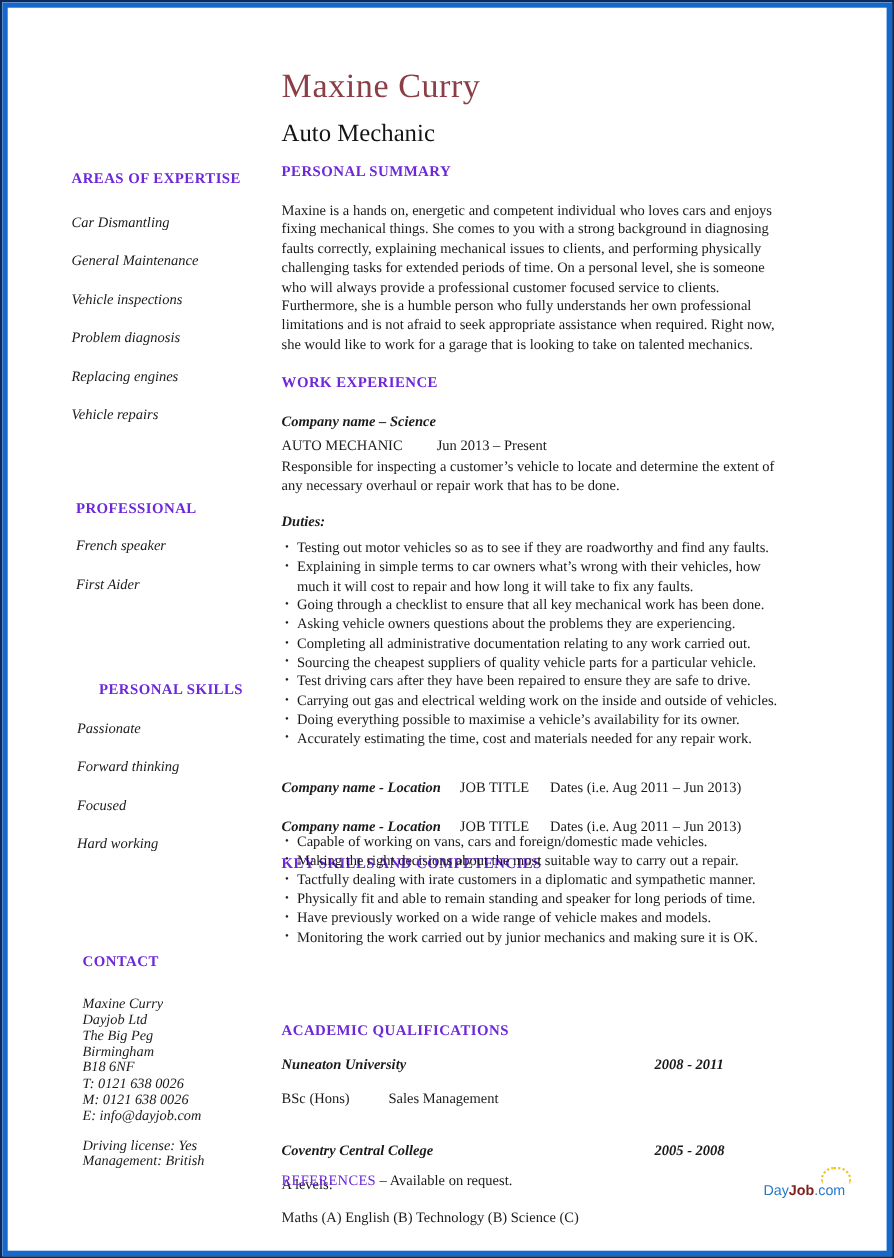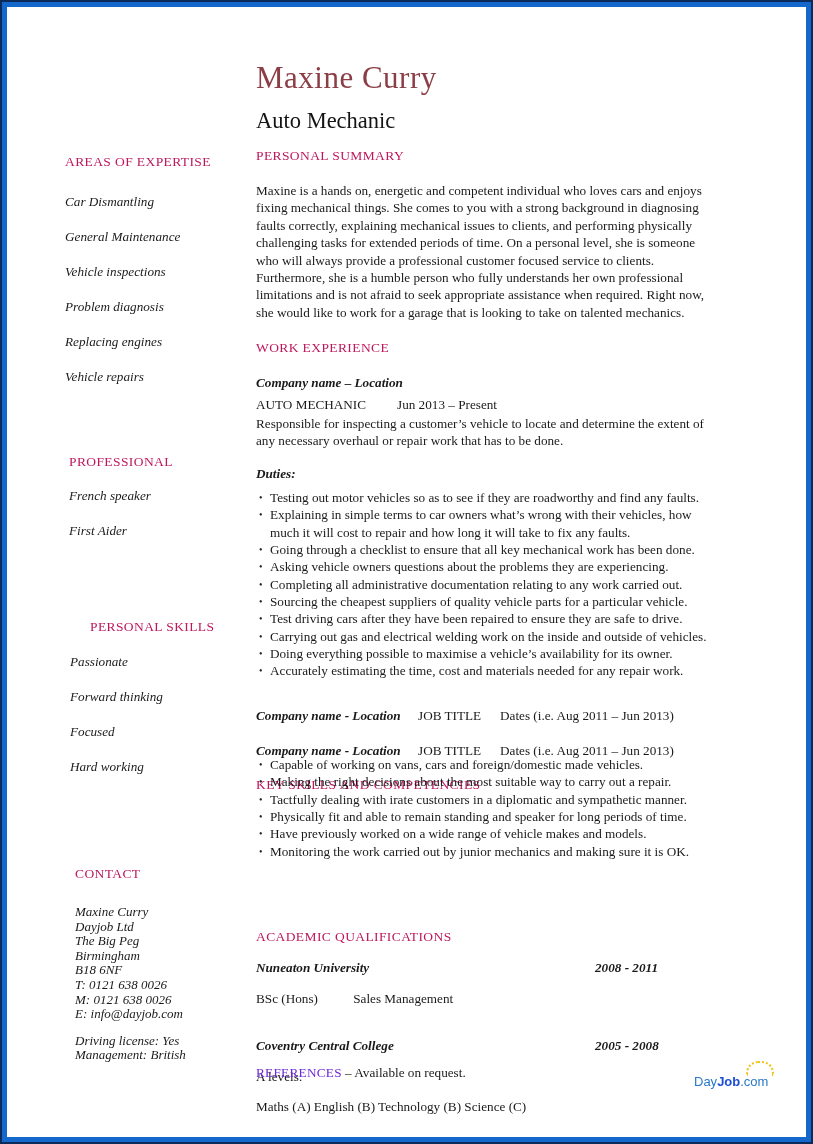--- a/index.html
+++ b/index.html
@@ -15,22 +15,22 @@
   }
   .page::after{
     content:"";
     position:absolute;inset:0;
     border:5px solid #1568cb;
     pointer-events:none;
   }
   
   .sblk{position:absolute;left:63px;width:185px;}
   .sec-h{
-    font-size:13.5px;color:#be185d;letter-spacing:.4px;
-    margin:0 0 4px 0;font-weight:normal;
+    font-size:13.5px;color:#6d28d9;letter-spacing:.4px;
+    margin:0 0 4px 0;font-weight:bold;
   }
   .side-item{font-style:italic;font-size:13.2px;margin:0 0 19px 0;}
   .contact-line{font-style:italic;font-size:13px;line-height:14.6px;margin:0;}
   .contact-gap{height:12px;}
   
   .blk{position:absolute;left:254px;width:460px;}
   .name{font-size:31px;color:#8b3e46;margin:0;font-weight:normal;letter-spacing:.5px;}
   .role{font-size:22.5px;color:#141414;margin:0;font-weight:normal;}
   .para{font-size:13.2px;line-height:17.4px;margin:0;}
   .bold-ital{font-weight:bold;font-style:italic;font-size:13.2px;}
@@ -48,21 +48,21 @@
   .acad-row{position:relative;font-size:13.2px;}
   .acad-row .dates{position:absolute;left:339px;top:0;}
   .refs{font-size:13.2px;}
   .refs .lbl{color:#6d28d9;letter-spacing:.3px;}
   
   .logo{
     position:absolute;left:692px;top:1072px;
     font-family:"Liberation Sans","DejaVu Sans",sans-serif;
     font-size:13px;color:#2878c8;white-space:nowrap;
   }
-  .logo .jb{font-weight:bold;color:#1d4ed8;}
+  .logo .jb{font-weight:bold;color:#7f1d1d;}
   .logo .dot{color:#2878c8;}
   .sun{
     position:absolute;right:-6px;top:-13px;width:24px;height:13px;
     border-top:2px dotted #f0c419;border-left:2px dotted #f0c419;border-right:2px dotted #f0c419;
     border-radius:12px 12px 0 0;
   }
 </style>
 </head>
 <body>
 
@@ -107,21 +107,21 @@
     <p class="contact-line">Management: British</p>
   </div>
 
   <h1 class="blk name" style="top:58px;">Maxine Curry</h1>
   <h2 class="blk role" style="top:106px;">Auto Mechanic</h2>
 
   <p class="blk sec-h" style="top:146px;">PERSONAL SUMMARY</p>
   <p class="blk para" style="top:180px;">Maxine is a hands on, energetic and competent individual who loves cars and enjoys fixing mechanical things. She comes to you with a strong background in diagnosing faults correctly, explaining mechanical issues to clients, and performing physically challenging tasks for extended periods of time. On a personal level, she is someone who will always provide a professional customer focused service to clients. Furthermore, she is a humble person who fully understands her own professional limitations and is not afraid to seek appropriate assistance when required. Right now, she would like to work for a garage that is looking to take on talented mechanics.</p>
 
   <p class="blk sec-h" style="top:338px;">WORK EXPERIENCE</p>
-  <p class="blk bold-ital" style="top:373px;margin:0;">Company name – Location</p>
+  <p class="blk bold-ital" style="top:373px;margin:0;">Company name – Science</p>
   <div class="blk jobrow" style="top:395px;">
     <span class="t1">AUTO MECHANIC</span>
     <span>Jun 2013 – Present</span>
   </div>
   <p class="blk bold-ital" style="top:464px;margin:0;">Duties:</p>
 
   <p class="blk para" style="top:413px;">Responsible for inspecting a customer’s vehicle to locate and determine the extent of any necessary overhaul or repair work that has to be done.</p>
   <ul class="blk blist" style="top:487px;">
     <li>Testing out motor vehicles so as to see if they are roadworthy and find any faults.</li>
     <li>Explaining in simple terms to car owners what’s wrong with their vehicles, how much it will cost to repair and how long it will take to fix any faults.</li>

